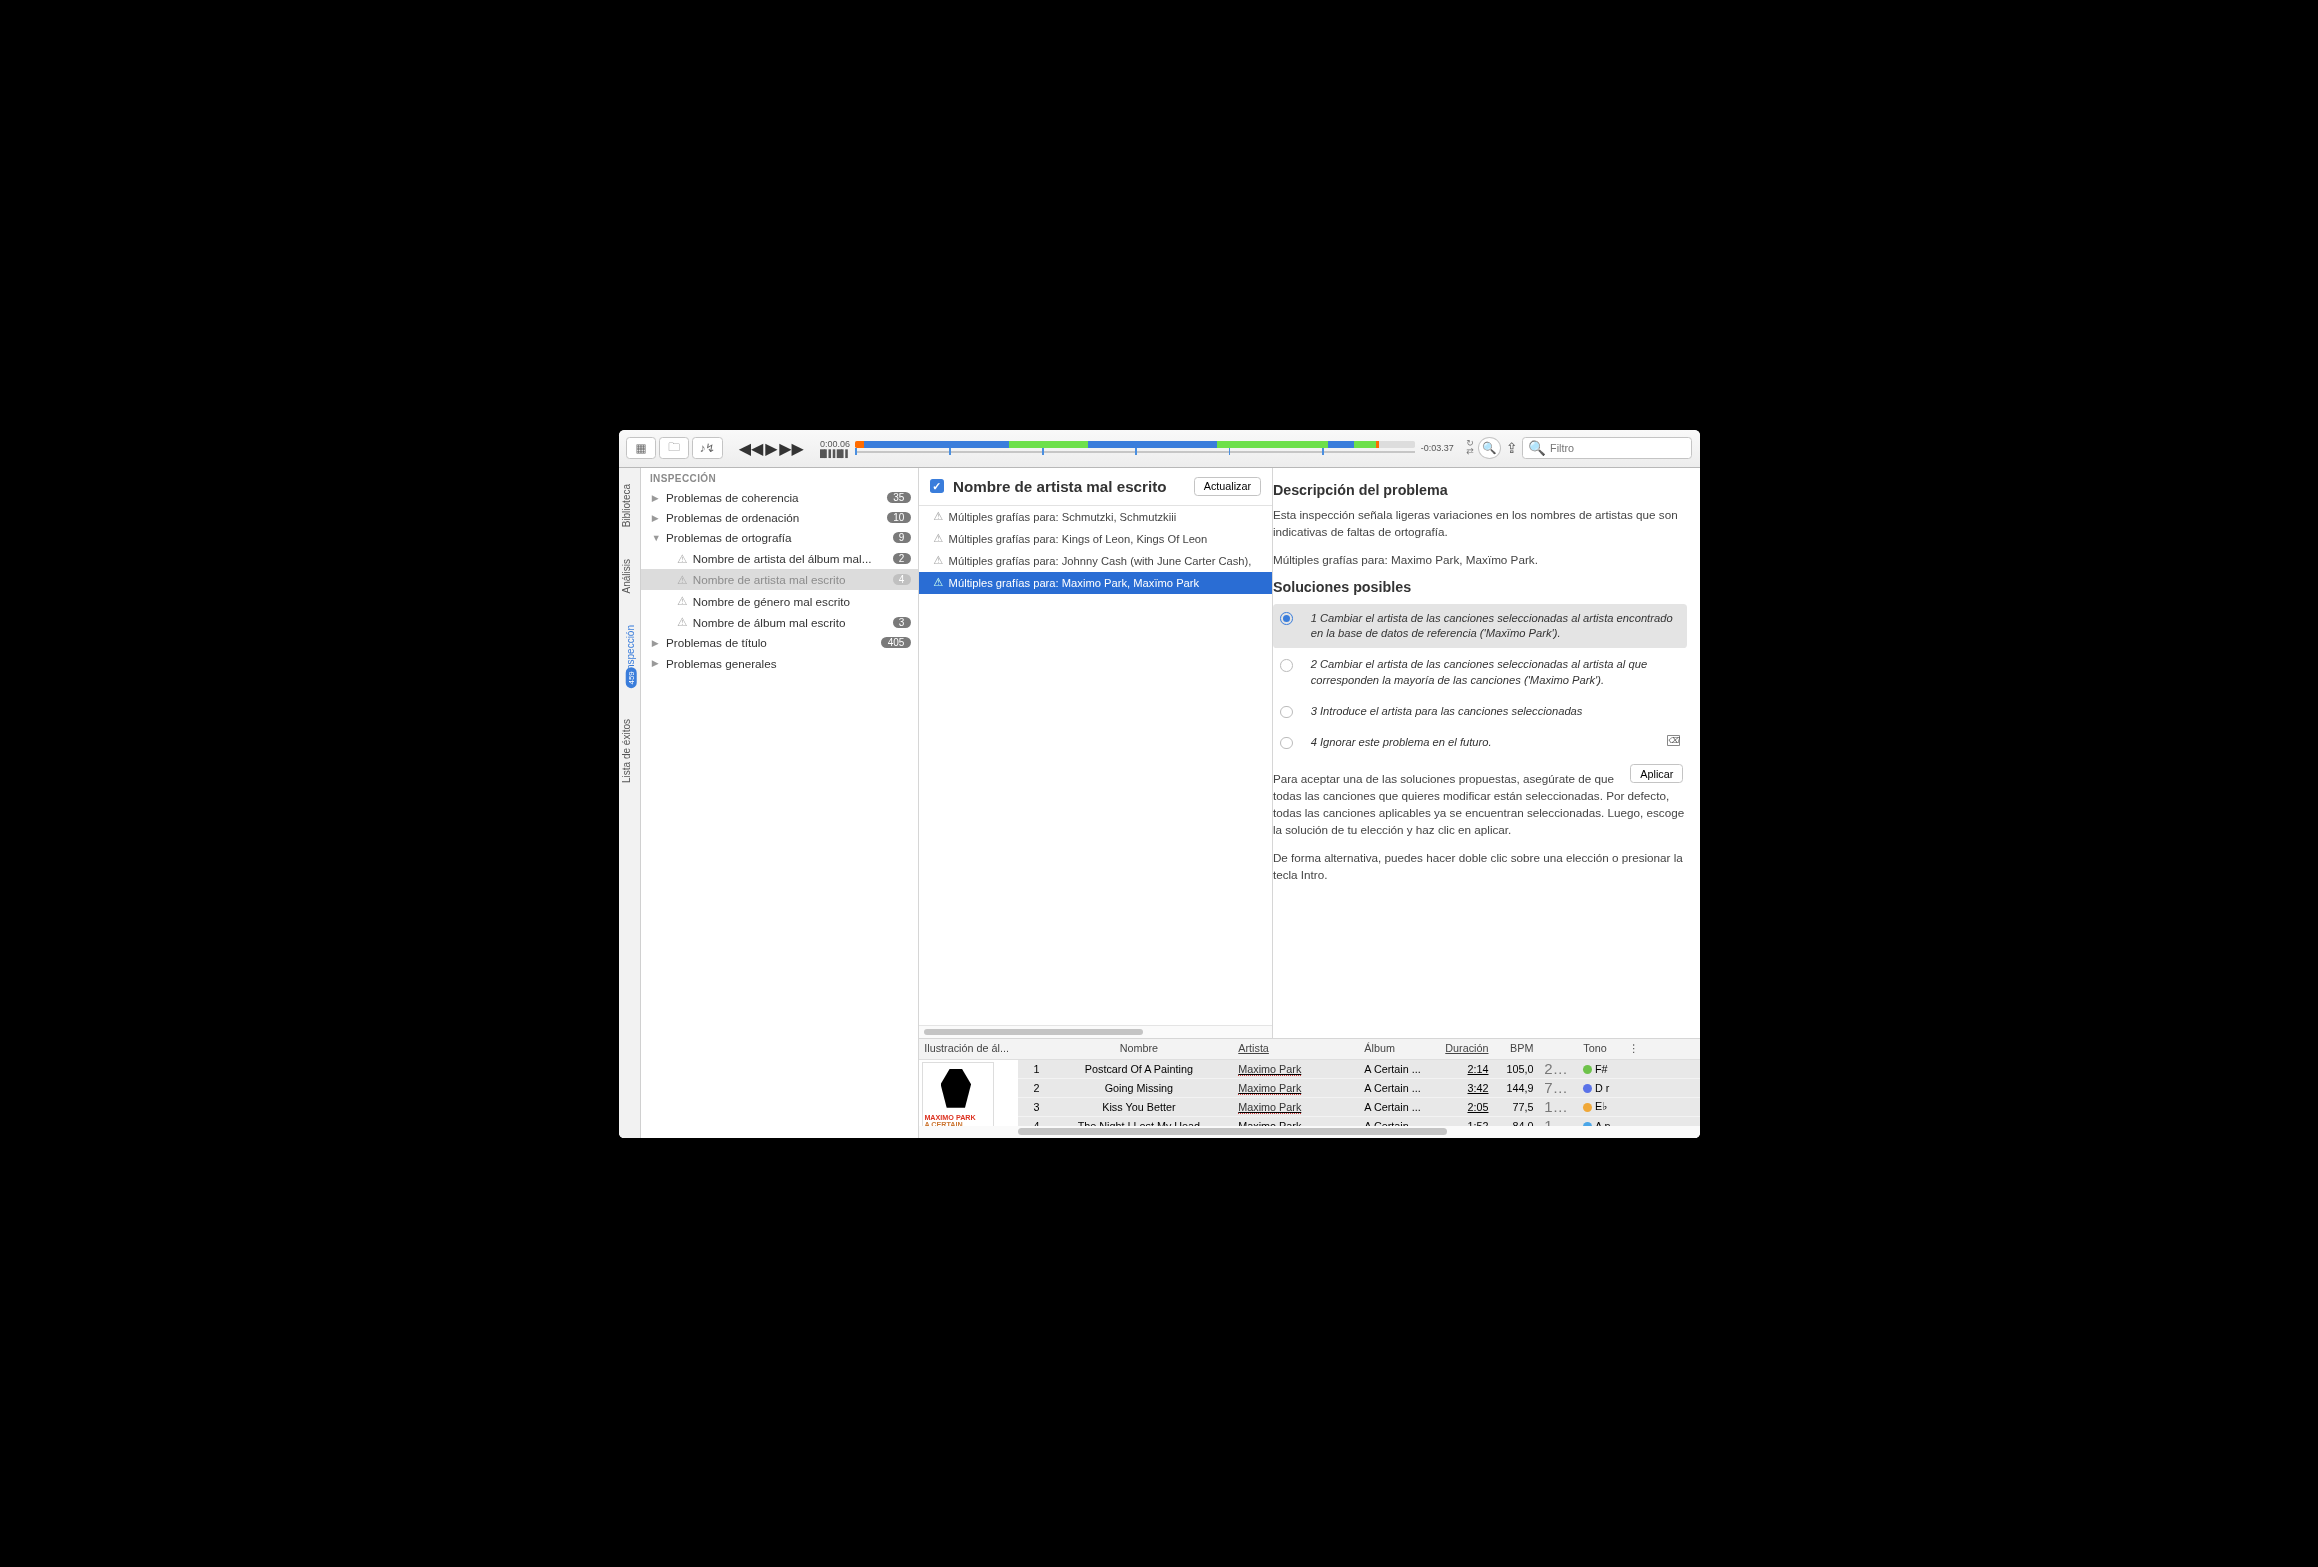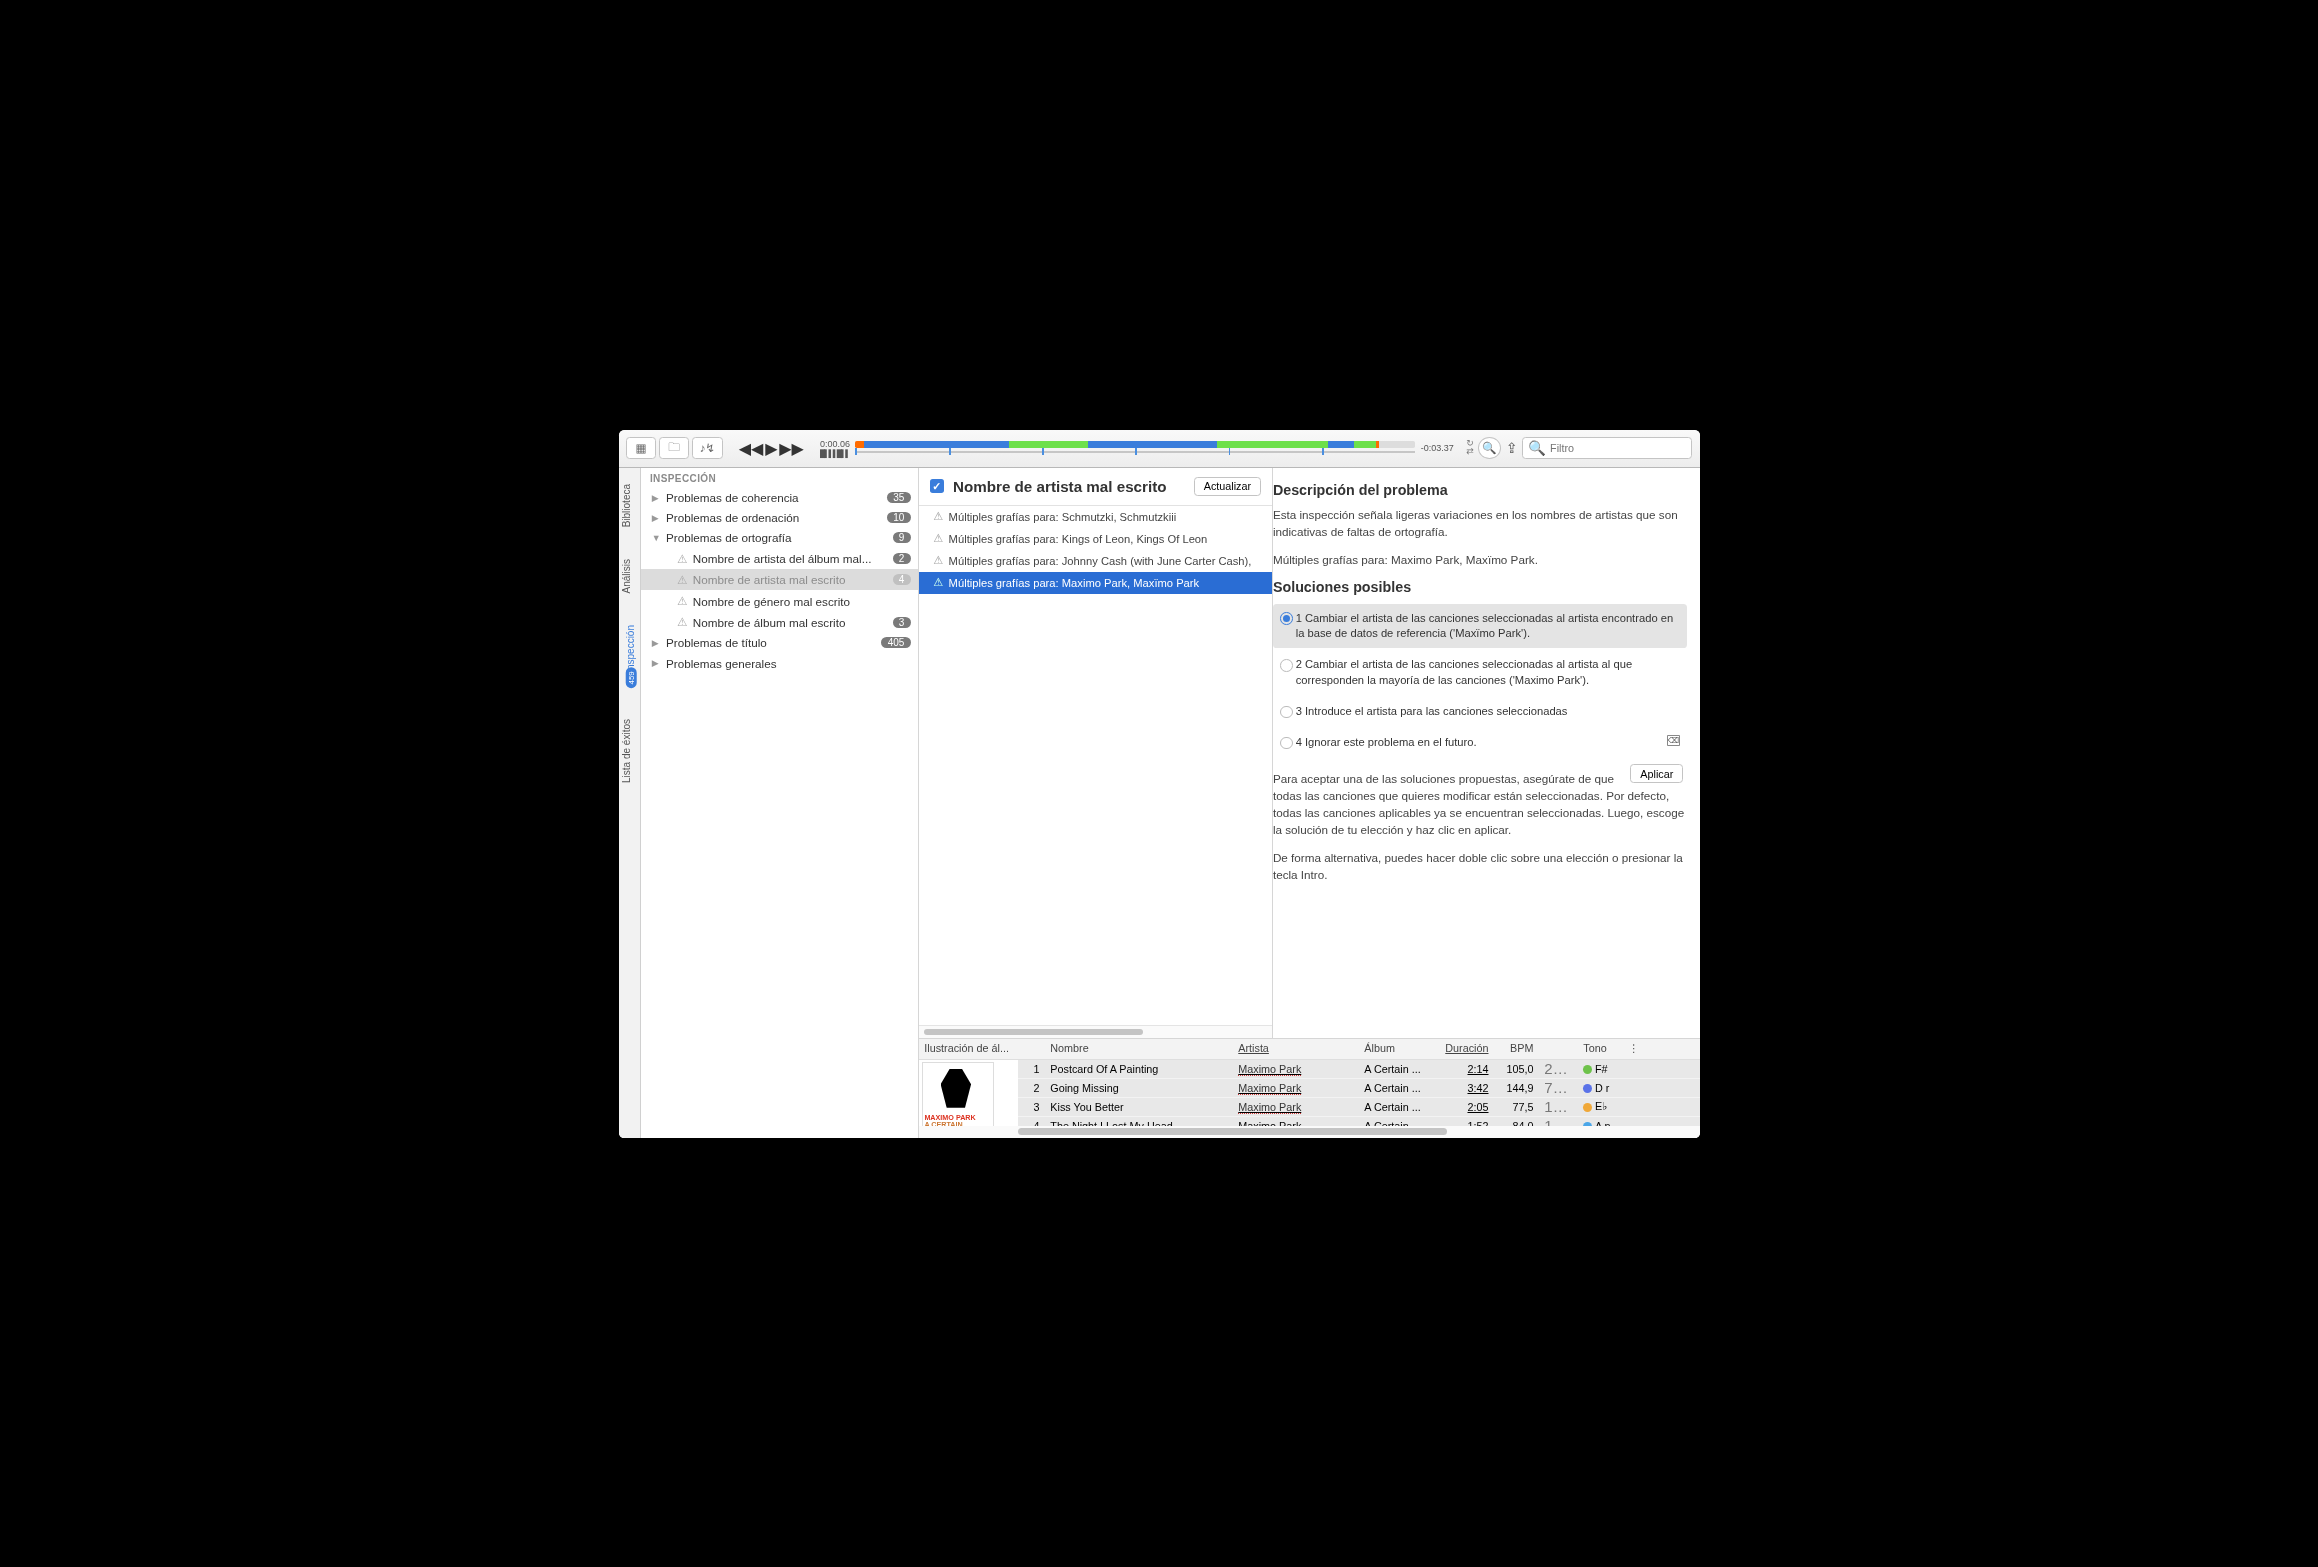--- a/index.html
+++ b/index.html
@@ -69,34 +69,34 @@
 .mid-item.sel .warn { color:#cfe; }
 .mid-scroll { height:12.6px; background:#fafafa; border-top:0.9px solid #e4e4e4; position:relative; }
 .mid-scroll::after { content:''; position:absolute; left:5.4px; top:2.7px; width:62%; height:6.3px; background:#c4c4c4; border-radius:3.6px; }
 
 
 .detail { flex:1; padding:9px 12.6px 7.2px 0; overflow-y:auto; font-size:11.7px; color:#333; position:relative; }
 .detail-btn { float:right; border:0.9px solid #c4c4c4; border-radius:3.6px; padding:2.7px 9px; font-size:10.8px; background:#fff; }
 .detail-h { font-size:14.3px; font-weight:600; margin:5.4px 0 9px; }
 .detail p { margin-bottom:10.8px; line-height:1.45; color:#444; }
 .solutions { background:transparent; }
-.solution { display:flex; align-items:flex-start; gap:3px; padding:6.3px 7.2px; border-radius:3.6px; margin-bottom:2.7px; }
+.solution { display:flex; align-items:flex-start; gap:18px; padding:6.3px 7.2px; border-radius:3.6px; margin-bottom:2.7px;font-style:italic; }
 .solution.sel { background:#e4e4e4; }
 .radio { width:12.6px; height:12.6px; border:0.9px solid #bbb; border-radius:50%; margin-top:1.8px; flex-shrink:0; position:relative; }
 .radio.on { border-color:#3a7ddb; }
 .radio.on::after { content:''; position:absolute; inset:1.8px; background:#3a7ddb; border-radius:50%; }
 .sol-txt { flex:1; font-size:11.2px; line-height:1.4; }
 .delete-icon { display:inline-flex; width:12.6px; height:10.8px; border:0.9px solid #888; border-radius:0.9px; align-items:center; justify-content:center; font-size:8px; color:#555; }
 .apply-row { text-align:right; margin:7.2px 3.6px 14.3px; }
 
 
 .btable { height:100px; border-top:0.9px solid #d6d6d6; display:flex; flex-direction:column; font-size:10.8px; }
 .bt-head { display:flex; background:#f3f3f3; border-bottom:0.9px solid #dedede; color:#444; font-weight:500; }
 .bt-head > div, .bt-row > div { padding:3.6px 5.4px; overflow:hidden; text-overflow:ellipsis; white-space:nowrap; }
-.c-art { width:99px; } .c-num { width:27px; text-align:right; } .c-name { width:188px; } .c-artist { width:126px;text-decoration:underline; } .c-album { width:72px; } .c-dur { width:63px; text-align:right;text-decoration:underline; } .c-bpm { width:45px; text-align:right; } .c-bpm2 { width:39px; text-align:right; font-size:15px; color:#777; } .c-key { width:45px; }
+.c-art { width:99px; } .c-num { width:27px; text-align:right; } .c-name { width:188px;text-align:center; } .c-artist { width:126px;text-decoration:underline; } .c-album { width:72px; } .c-dur { width:63px; text-align:right;text-decoration:underline; } .c-bpm { width:45px; text-align:right; } .c-bpm2 { width:39px; text-align:right; font-size:15px; color:#777; } .c-key { width:45px; }
 .bt-body { flex:1; overflow:hidden; }
 .bt-row { display:flex; align-items:center; background:#e8e8e8; border-bottom:0.9px solid #f3f3f3; height:19px; }
 .art-thumb { width:72px; height:72px; background:#fff; border:0.9px solid #ddd; margin:2.7px; position:relative; overflow:hidden; }
 .art-thumb .band { position:absolute; bottom:5.4px; left:1.8px; font-size:7.2px; font-weight:900; color:#d32; line-height:.9; }
 .art-thumb .fig { position:absolute; top:5.4px; left:18px; width:30.5px; height:39px; background:#000; clip-path:polygon(30% 0,70% 0,100% 40%,80% 100%,20% 100%,0 40%); }
 .artist-link { color:#333; border-bottom:0.9px dotted #c33; }
 .keydot { width:9px; height:9px; border-radius:50%; display:inline-block; margin-right:2.7px; vertical-align:middle; }
 .bt-scroll { height:11.7px; background:#fafafa; position:relative; }
 .bt-scroll::after { content:''; position:absolute; left:99px; top:1.8px; width:55%; height:7.2px; background:#c4c4c4; border-radius:3.6px; }
 .more-dots { width:12.6px; text-align:center; color:#555; }

